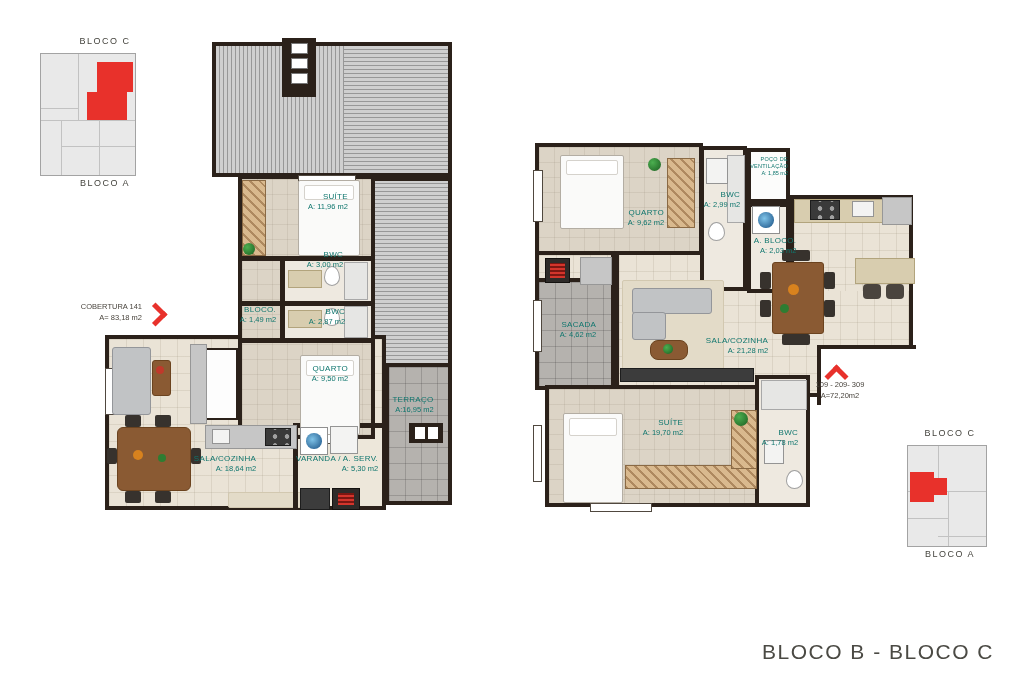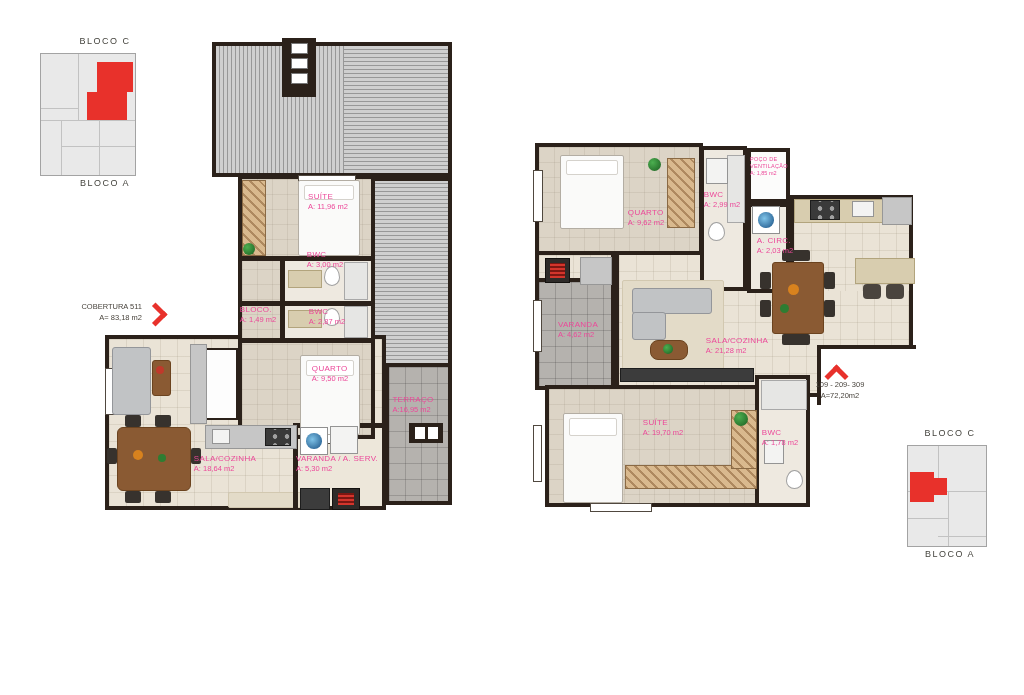--- a/index.html
+++ b/index.html
@@ -34,21 +34,21 @@
   .stove{position:absolute;background:#3a3a3a;border:1px solid #1c1c1c;z-index:13;background-image:radial-gradient(circle,#a0a0a0 2px,transparent 2.6px);background-size:12px 9px;background-position:3px 3px;}
   .sinkbox{position:absolute;background:#f3f3f2;border:1px solid #949494;z-index:13;}
   .toilet{position:absolute;background:#fff;border:1px solid #a0a0a0;border-radius:50% 50% 50% 50%/58% 58% 42% 42%;z-index:13;}
   .shower{position:absolute;background:#e6e6e4;border:1px solid #a8a8a8;z-index:12;}
   .grill{position:absolute;background:#2e2b29;border:1px solid #141210;z-index:13;}
   .grill::after{content:"";position:absolute;left:18%;top:18%;right:18%;bottom:18%;background:repeating-linear-gradient(0deg,#d3352c 0 2px,#7c1712 2px 4px);}
   .darkbox{position:absolute;background:#3c3c3c;border:1px solid #1d1d1d;z-index:12;}
   .rug{position:absolute;background:#e3dbc8;border:1px solid #d2c8b0;border-radius:2px;z-index:9;}
   .dot{position:absolute;border-radius:50%;z-index:14;}
   
-  .room-label{position:absolute;z-index:30;transform:translateX(-50%);text-align:left;color:#ec4899;line-height:1.3;white-space:nowrap;}
+  .room-label{position:absolute;z-index:30;transform:translateX(-50%);text-align:right;color:#0f766e;line-height:1.3;white-space:nowrap;}
   .rl-name{display:block;font-size:8px;letter-spacing:.3px;font-weight:bold;font-weight:500;}
   .rl-area{display:block;font-size:7.5px;}
   .room-label.tiny{white-space:normal;width:38px;transform:none;}
   .room-label.tiny .rl-name{font-size:5.5px;font-weight:400;}
   .room-label.tiny .rl-area{font-size:5.5px;}
   .unit-label{position:absolute;z-index:40;color:#49443d;font-size:7.5px;line-height:1.4;}
   .chev{position:absolute;z-index:41;width:12px;height:12px;border-top:5px solid #e8312b;border-right:5px solid #e8312b;}
   .chev-right{transform:rotate(45deg);}
   .chev-up{transform:rotate(-45deg);}
   
@@ -182,21 +182,21 @@
       <span class="rl-name">SALA/COZINHA</span>
       <span class="rl-area">A: 18,64 m2</span>
     </div>
     <div class="room-label" style="left:237px;top:416px;">
       <span class="rl-name">VARANDA / A. SERV.</span>
       <span class="rl-area">A: 5,30 m2</span>
     </div>
   </div>
 
   <div class="unit-label" style="left:36px;top:302px;width:106px;text-align:right;">
-    <span style="display:block;">COBERTURA 511</span>
+    <span style="display:block;">COBERTURA 141</span>
     <span style="display:block;">A= 83,18 m2</span>
   </div>
   <div class="chev chev-right" style="left:147px;top:306px;"></div>
 
   <div class="abs" style="left:530px;top:138px;width:386px;height:378px;">
 
     <div class="box floor" style="left:85px;top:112px;width:298px;height:147px;z-index:1;"></div>
     <div class="box floor" style="left:260px;top:57px;width:123px;height:96px;border-bottom:none;z-index:3;"></div>
     <div class="box floor-bed" style="left:5px;top:5px;width:168px;height:112px;z-index:2;"></div>
     <div class="box floor-wet" style="left:170px;top:8px;width:47px;height:145px;z-index:2;"></div>
@@ -267,25 +267,25 @@
     </div>
     <div class="room-label" style="left:192px;top:52px;">
       <span class="rl-name">BWC</span>
       <span class="rl-area">A: 2,99 m2</span>
     </div>
     <div class="room-label tiny" style="left:220px;top:18px;">
       <span class="rl-name">POÇO DE VENTILAÇÃO</span>
       <span class="rl-area">A: 1,85 m2</span>
     </div>
     <div class="room-label" style="left:245px;top:98px;">
-      <span class="rl-name">A. CIRC.</span>
+      <span class="rl-name">A. BLOCO.</span>
       <span class="rl-area">A: 2,03 m2</span>
     </div>
     <div class="room-label" style="left:48px;top:182px;">
-      <span class="rl-name">VARANDA</span>
+      <span class="rl-name">SACADA</span>
       <span class="rl-area">A: 4,62 m2</span>
     </div>
     <div class="room-label" style="left:207px;top:198px;">
       <span class="rl-name">SALA/COZINHA</span>
       <span class="rl-area">A: 21,28 m2</span>
     </div>
     <div class="room-label" style="left:133px;top:280px;">
       <span class="rl-name">SUÍTE</span>
       <span class="rl-area">A: 19,70 m2</span>
     </div>
@@ -308,14 +308,15 @@
       <div class="kp-line" style="left:0;top:45px;width:78px;height:1px;"></div>
       <div class="kp-line" style="left:40px;top:45px;width:1px;height:55px;"></div>
       <div class="kp-line" style="left:0;top:72px;width:40px;height:1px;"></div>
       <div class="kp-line" style="left:30px;top:90px;width:48px;height:1px;"></div>
       <div class="kp-red" style="left:2px;top:26px;width:24px;height:30px;"></div>
       <div class="kp-red" style="left:26px;top:32px;width:13px;height:17px;"></div>
     </div>
     <div class="kp-label" style="top:121px;">BLOCO A</div>
   </div>
 
+  <div class="sheet-title" style="right:30px;top:640px;">BLOCO B - BLOCO C</div>
 
 </div>
 
 </body></html>

